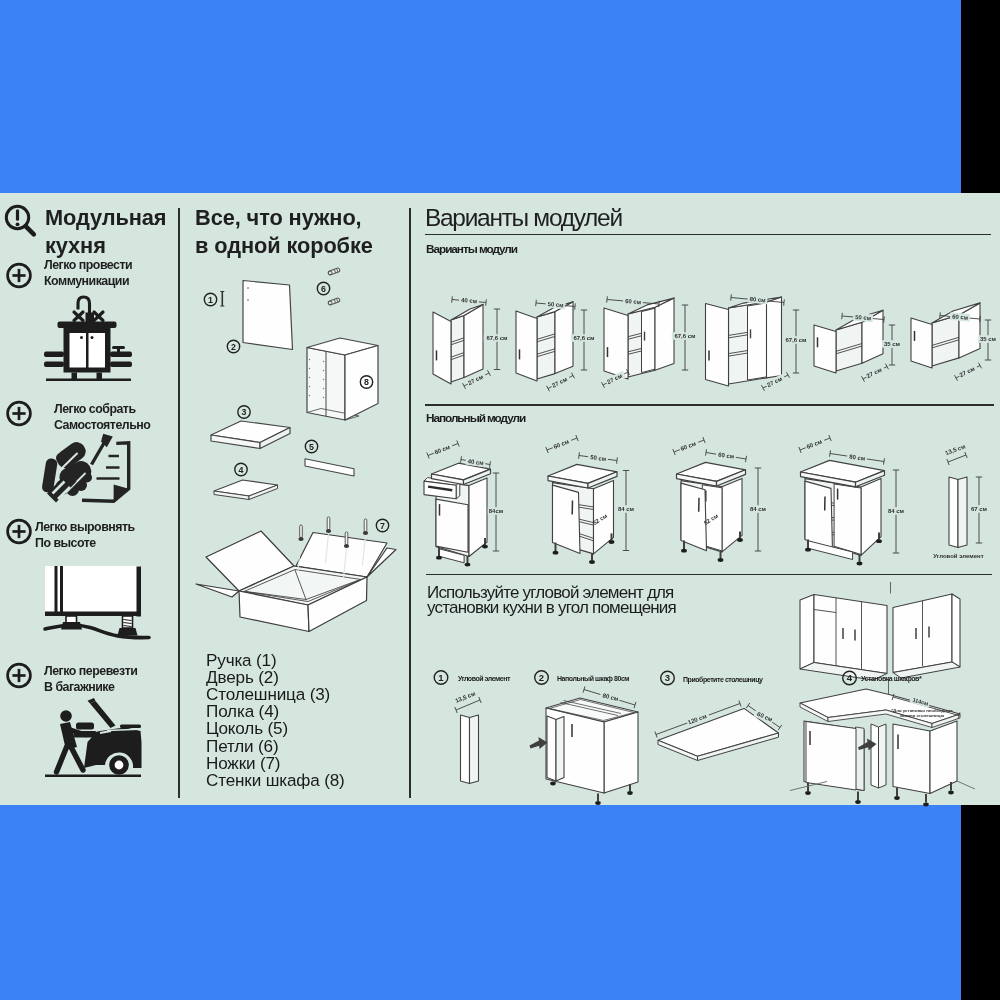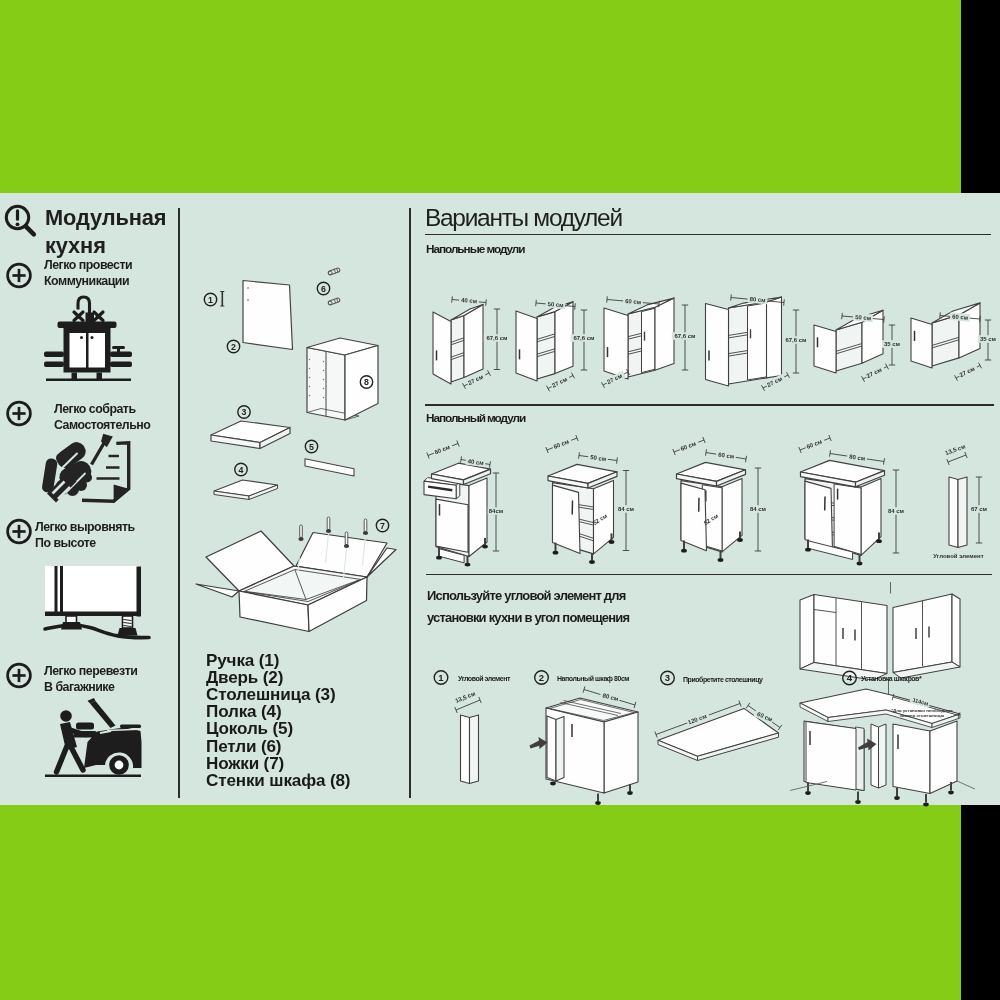--- a/index.html
+++ b/index.html
@@ -1,40 +1,41 @@
 <!DOCTYPE html>
 <html><head><meta charset="utf-8"><style>
 *{margin:0;padding:0;box-sizing:border-box}
 html,body{width:1000px;height:1000px;background:#000;overflow:hidden}
-#page{position:relative;width:961px;height:1000px;background:#84cc16;font-family:"Liberation Sans", sans-serif}
+#page{position:relative;width:961px;height:1000px;background:#3b82f6;font-family:"Liberation Sans", sans-serif}
 #content{position:absolute;left:0;top:193.4px;width:1000px;height:612px;background:#d5e6df}
 .abs{position:absolute}
 .h1{font-weight:700;font-size:21.8px;line-height:28px;color:#1f1f1f;letter-spacing:-0.1px}
 .h2{font-weight:400;font-size:24.5px;line-height:30px;color:#1f1f1f;letter-spacing:-1.3px}
 .sub{font-weight:700;font-size:11.8px;color:#1c1c1c;letter-spacing:-1.05px}
 .item{font-weight:700;font-size:12.4px;line-height:16.2px;color:#1e1e1e;letter-spacing:-0.5px}
-.list{font-weight:700;font-size:17.1px;line-height:17.2px;color:#1a1a1a;letter-spacing:-0.15px}
-.h3{font-weight:700;font-size:13px;line-height:22px;color:#1c1c1c;letter-spacing:-0.8px}
+.list{font-weight:400;font-size:17.1px;line-height:17.2px;color:#1a1a1a;letter-spacing:-0.15px}
+.h3{font-weight:400;font-size:17px;line-height:15px;color:#1c1c1c;letter-spacing:-0.8px}
 .rule{position:absolute;background:#2d2d2d;height:1.4px}
 .vline{position:absolute;background:#2d2d2d;width:1.4px}
 </style></head>
 <body>
 <div id="page">
 <div id="content"></div>
 <div class="vline" style="left:178.4px;top:208px;height:590px"></div>
 <div class="vline" style="left:409.3px;top:208px;height:590px"></div>
 <div class="abs h1" style="left:45px;top:204px">Модульная<br>кухня</div>
 <div class="abs item" style="left:44px;top:257px">Легко провести<br>Коммуникации</div>
 <div class="abs item" style="left:54px;top:400.5px">Легко собрать<br>Самостоятельно</div>
 <div class="abs item" style="left:35px;top:518.5px">Легко выровнять<br>По высоте</div>
 <div class="abs item" style="left:44px;top:662.5px">Легко перевезти<br>В багажнике</div>
+<div class="abs h1" style="left:195px;top:204px">Все, что нужно,<br>в одной коробке</div>
 <div class="abs list" style="left:206px;top:651.5px">Ручка (1)<br>Дверь (2)<br>Столешница (3)<br>Полка (4)<br>Цоколь (5)<br>Петли (6)<br>Ножки (7)<br>Стенки шкафа (8)</div>
 <div class="abs h2" style="left:425px;top:202.5px">Варианты модулей</div>
 <div class="rule" style="left:425px;top:233.6px;width:566px"></div>
-<div class="abs sub" style="left:426px;top:241.5px">Напольные модули</div>
+<div class="abs sub" style="left:426px;top:241.5px">Варианты модули</div>
 <div class="rule" style="left:425px;top:404.3px;width:569px"></div>
 <div class="abs sub" style="left:426px;top:410.5px">Напольный модули</div>
 <div class="rule" style="left:426px;top:573.6px;width:566px"></div>
 <div class="abs h3" style="left:427px;top:585px">Используйте угловой элемент для<br>установки кухни в угол помещения</div>
 <svg class="abs" style="left:0;top:0" width="1000" height="1000" viewBox="0 0 1000 1000">
 <circle cx="17.5" cy="217.5" r="11.2" fill="none" stroke="#1d1d1d" stroke-width="3.0"></circle>
 <line x1="25.6" y1="226.2" x2="33.8" y2="234.4" stroke="#1d1d1d" stroke-width="4.6" stroke-linecap="round"></line>
 <line x1="17.5" y1="210.8" x2="17.5" y2="219.2" stroke="#1d1d1d" stroke-width="3.2" stroke-linecap="round"></line>
 <circle cx="17.5" cy="224.3" r="1.9" fill="#1d1d1d"></circle>
 <circle cx="19.0" cy="275.5" r="11.4" fill="none" stroke="#1d1d1d" stroke-width="2.7"></circle>

